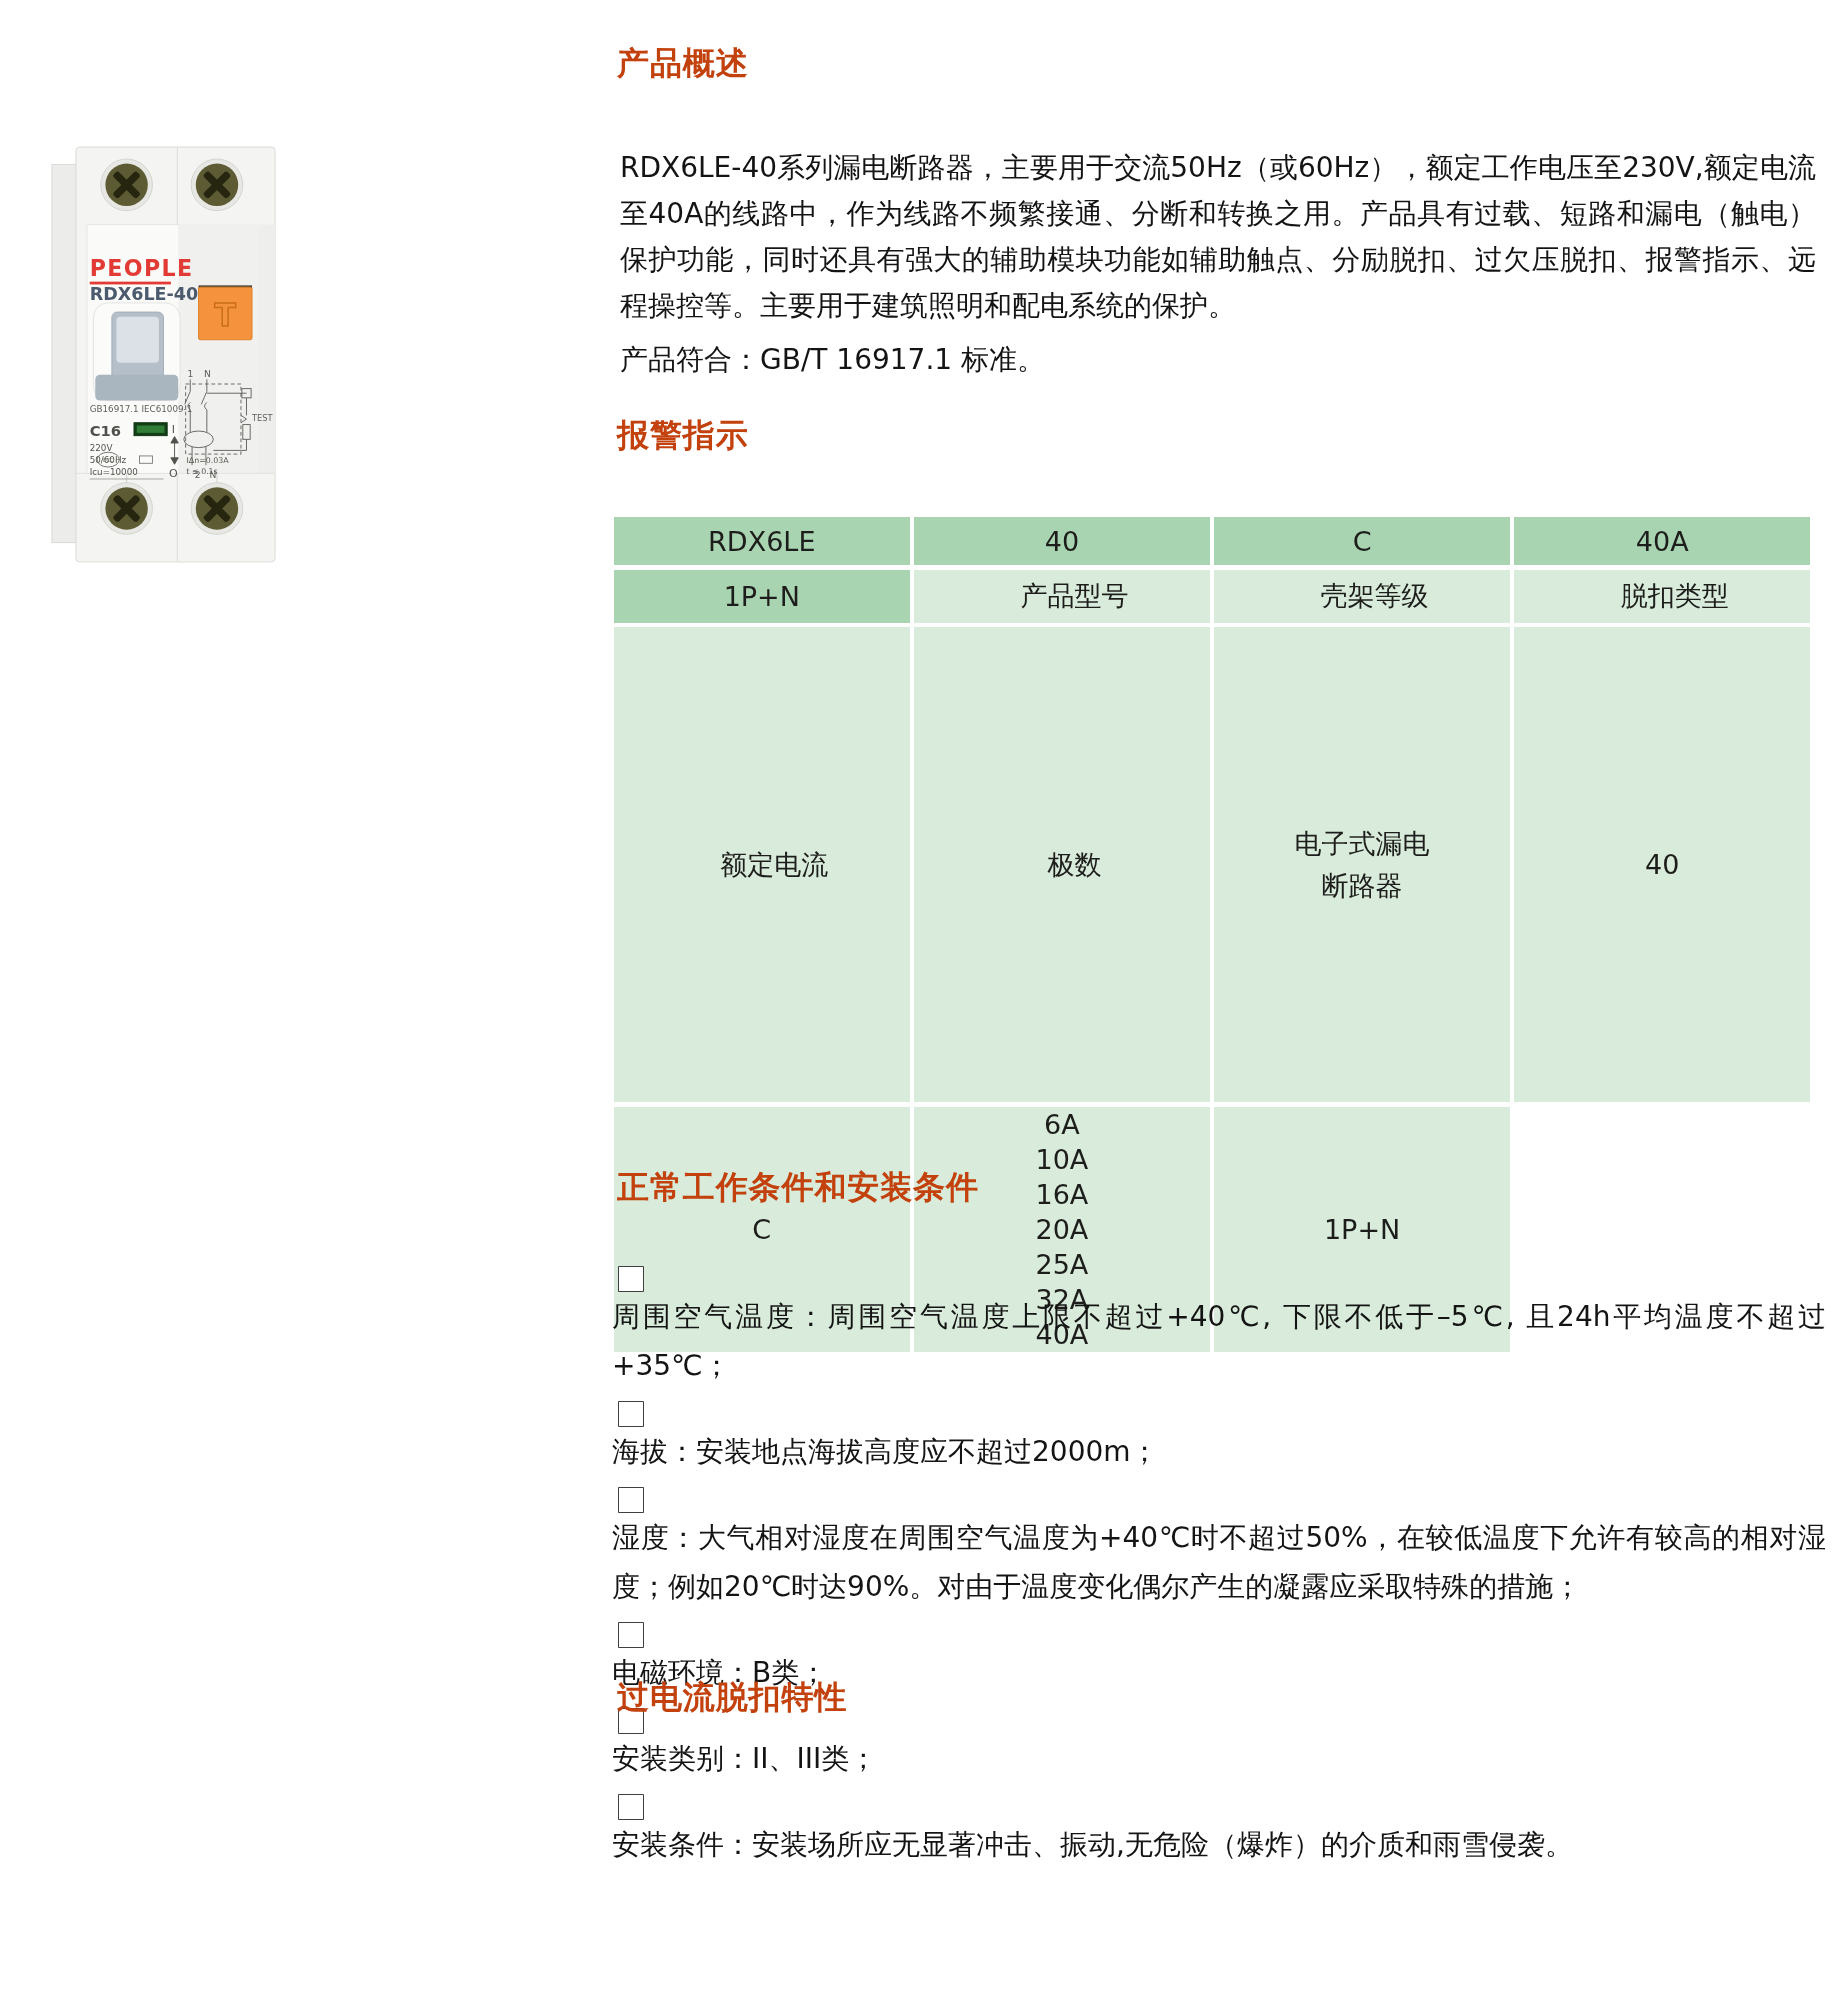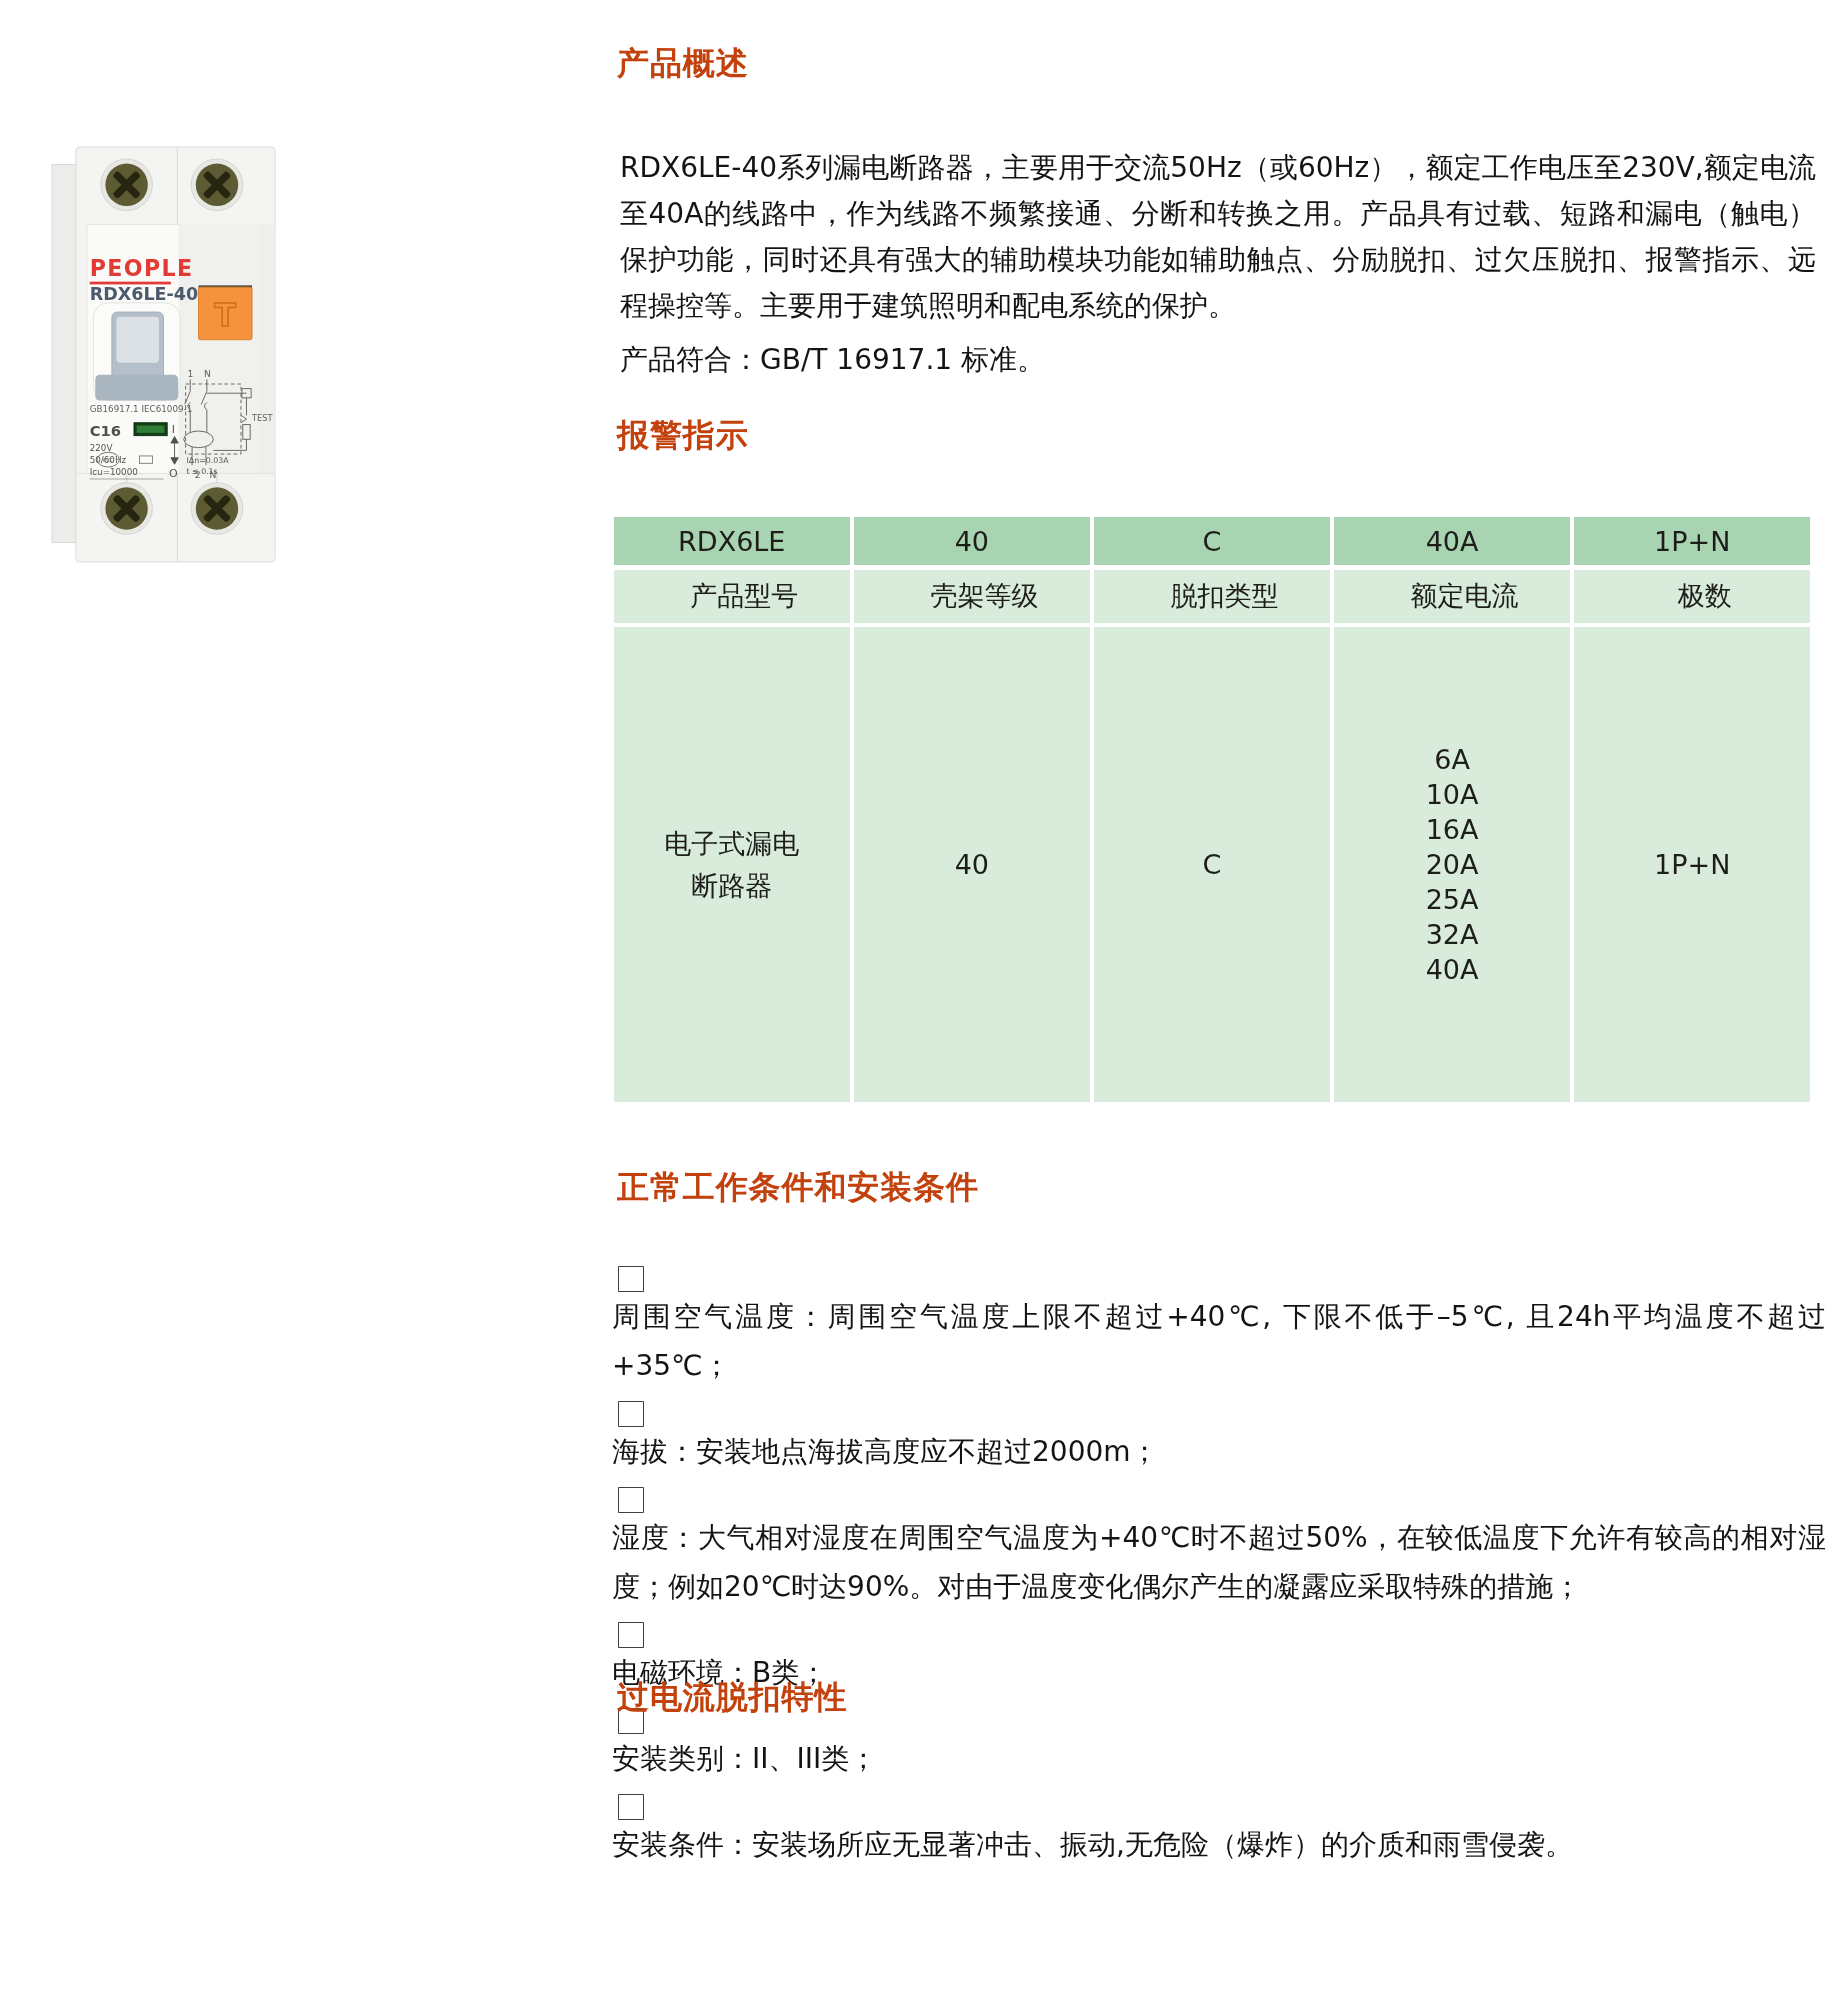--- a/index.html
+++ b/index.html
@@ -10,21 +10,21 @@
   .abs{position:absolute;}
   .sec-title{
     font-size:32px;font-weight:bold;color:#c2410c;letter-spacing:0.9px;line-height:44px;
   }
   .body-text{font-size:28px;line-height:46px;text-align:justify;color:#141414;}
   .para-block{left:612px;width:1212px;}
   .para-block p{margin:8px;}
   
   .sel-table{
     left:614px;top:517px;width:1196px;
-    display:grid;grid-template-columns:repeat(5,1fr);grid-template-rows:48px 53px 475px;
+    display:grid;grid-template-columns:repeat(4,1fr);grid-template-rows:48px 53px 475px;
     gap:4.6px;
   }
   .sel-table .cell{
     display:flex;align-items:center;justify-content:center;
     font-size:27px;color:#1d1d1b;text-align:center;
   }
   .cell.hdr{background:#a9d4b1;}
   .cell.lbl{background:#d9ecdb;padding-left:25px;}
   .cell.val{background:#d9ecdb;}
   .pre{white-space:pre-line;}

